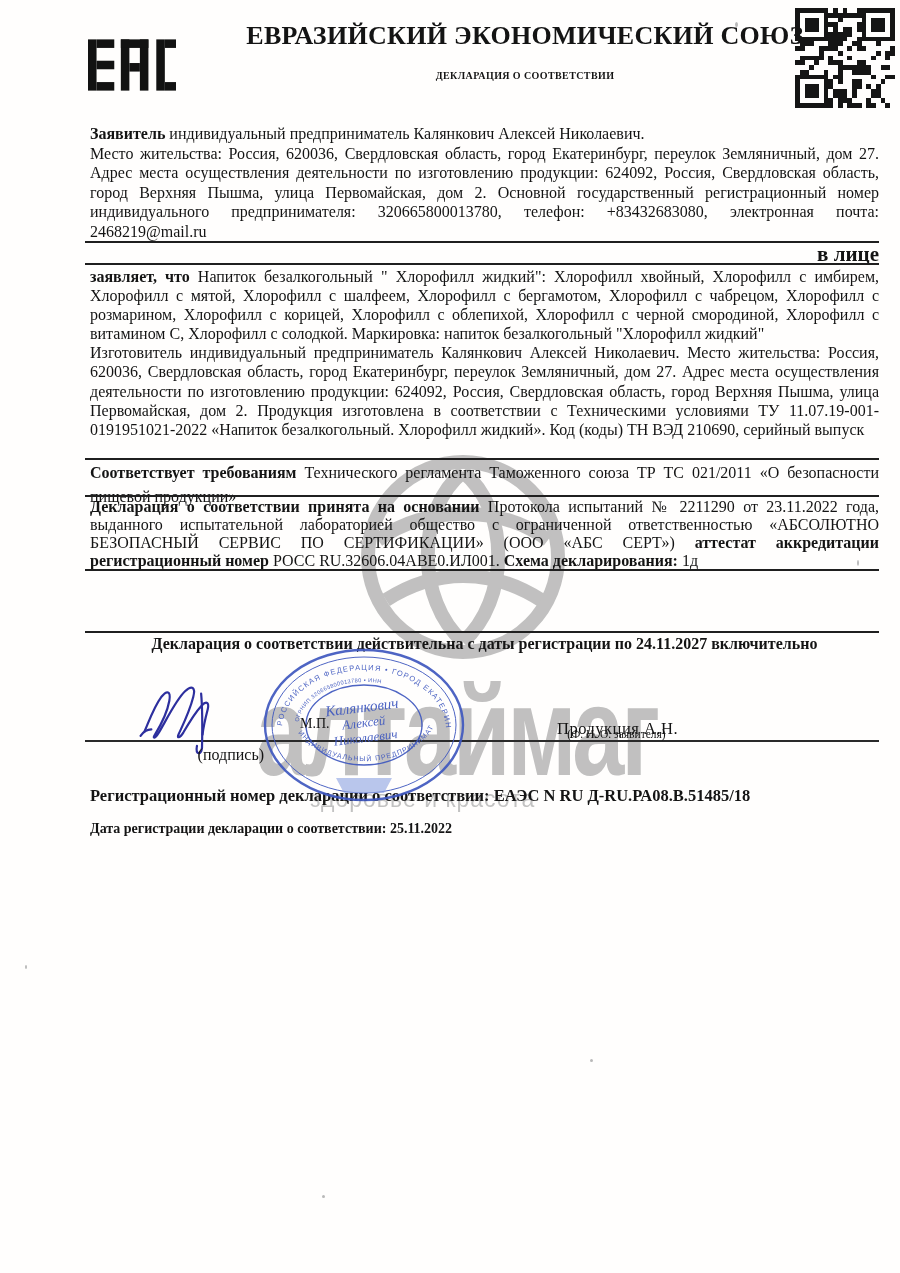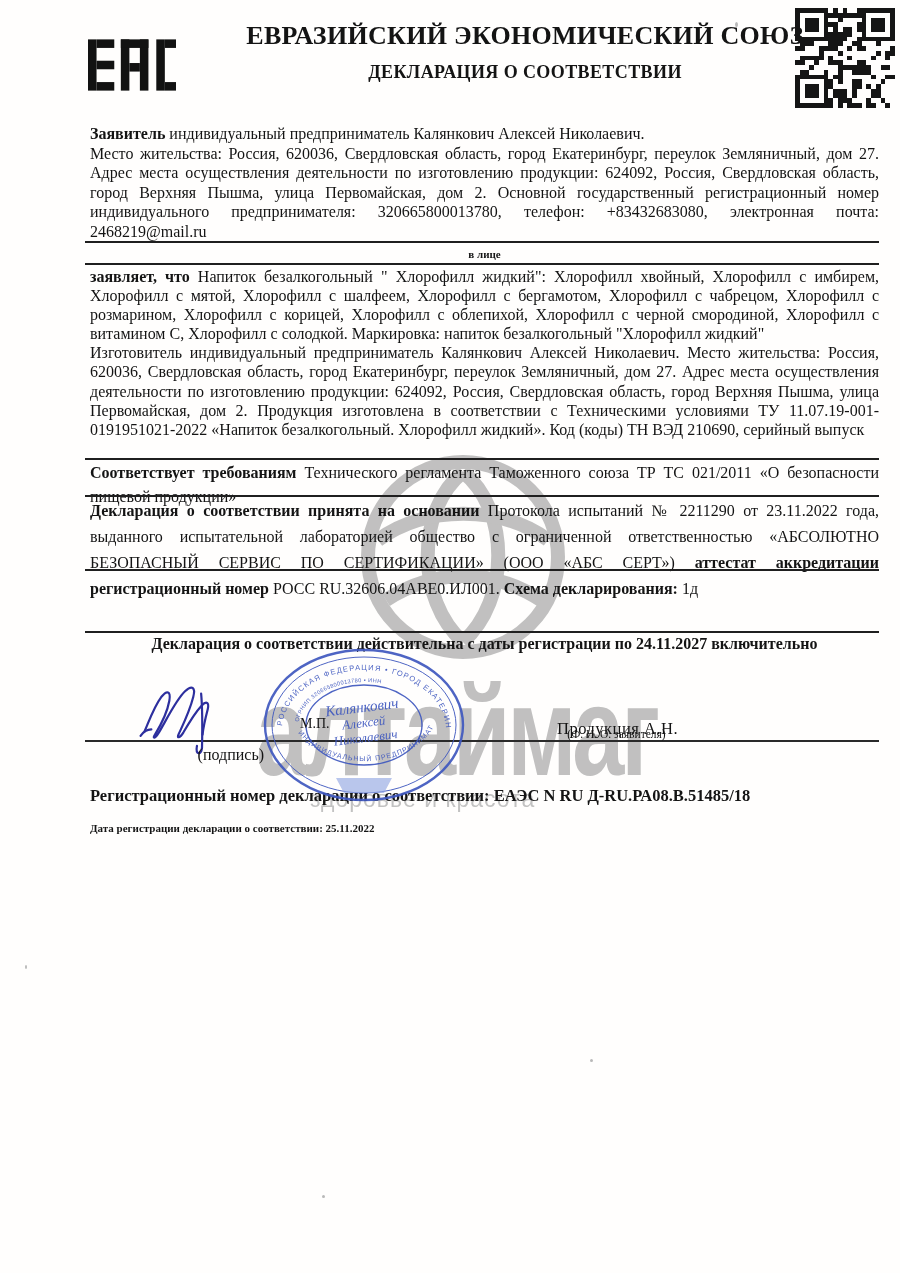--- a/index.html
+++ b/index.html
@@ -9,34 +9,34 @@
   
   .txt{left:90px;width:789px;font-size:16px;line-height:19.5px;text-align:justify;z-index:2}
   .txt p{margin:0}
   .b{font-weight:bold}
   
   .rule{left:85px;width:794px;height:2px;background:#1f1f1f;z-index:2}
   
   .eac{left:88px;top:26px;z-index:2}
   .titles{left:195px;top:21px;width:660px;text-align:center;z-index:2}
   .title{font-size:26px;font-weight:bold;letter-spacing:.3px;white-space:nowrap}
-  .subtitle{font-size:18px;font-weight:bold;letter-spacing:.4px;margin-top:11px}
+  .subtitle{font-size:10px;font-weight:bold;letter-spacing:.4px;margin-top:19px}
   .qr{left:795px;top:8px;width:100px;height:100px;display:grid;
       grid-template-columns:repeat(21,1fr);grid-template-rows:repeat(21,1fr);z-index:2}
   .qr i{background:#151515}
   
   .applicant{top:124px}
   .r1{top:241px}
-  .inperson{top:245px;font-weight:bold;font-size:11px;text-align:center}
+  .inperson{top:245px;font-weight:bold;font-size:21px;text-align:right}
   .r2{top:263px}
   .declares{top:267px;line-height:19.1px}
   .r3{top:458px}
   .complies{top:461px;line-height:24px}
   .r4{top:495px}
-  .basis{top:498px;line-height:26px}
+  .basis{top:498px;line-height:18px}
   .r5{top:569px}
   .additional{top:572px}
   .r6{top:631px}
   .validity{top:634px;font-weight:bold;text-align:center}
   
   .wm-circle{left:356px;top:450px;z-index:1;opacity:.55}
   .wm-text{left:256px;top:668px;z-index:1;font-family:"Liberation Sans",sans-serif;
            font-weight:bold;font-size:120px;line-height:1;color:#8f8f8f;opacity:.55;
            letter-spacing:-4px;transform:scale(.78,1.05);transform-origin:left top;white-space:nowrap}
   .wm-sub{left:310px;top:786px;z-index:1;font-family:"Liberation Sans",sans-serif;
@@ -44,21 +44,21 @@
   
   .sig-line{top:740px;height:2px;background:#2a2a2a}
   .sig{left:138px;top:678px;z-index:3;transform:rotate(-2deg)}
   .stamp{left:258px;top:646px;z-index:3;opacity:.92}
   .mp{left:300px;top:716px;font-size:14px;z-index:4}
   .sig-caption{left:156px;top:746px;width:108px;text-align:right;font-size:16px;z-index:4}
   .name{left:557px;top:719px;font-size:16.5px;z-index:4;letter-spacing:.5px}
   .name-caption{left:554px;top:728px;width:125px;text-align:center;font-size:11.5px;z-index:4}
   
   .reg{top:786px;font-weight:bold;font-size:16.5px;text-align:left;z-index:2}
-  .date{top:819px;font-weight:bold;font-size:11px;text-align:left;z-index:2}
+  .date{top:819px;font-weight:bold;font-size:14px;text-align:left;z-index:2}
   
   .speck{background:#b9b9b9;border-radius:50%;z-index:1}
 </style>
 </head>
 <body>
 
 <div class="page">
 
   <svg class="abs wm-circle" width="215" height="215" viewBox="0 0 215 215">
     <g fill="none" stroke="#8f8f8f" stroke-width="14">

